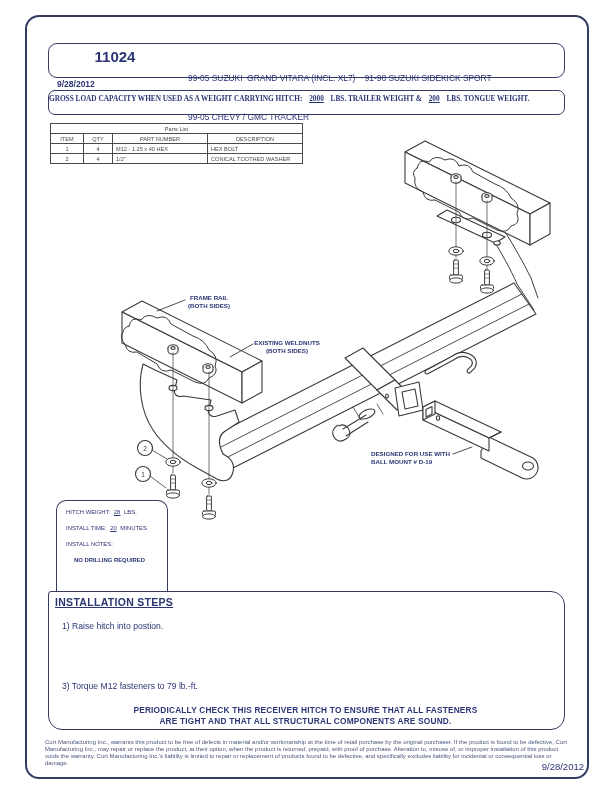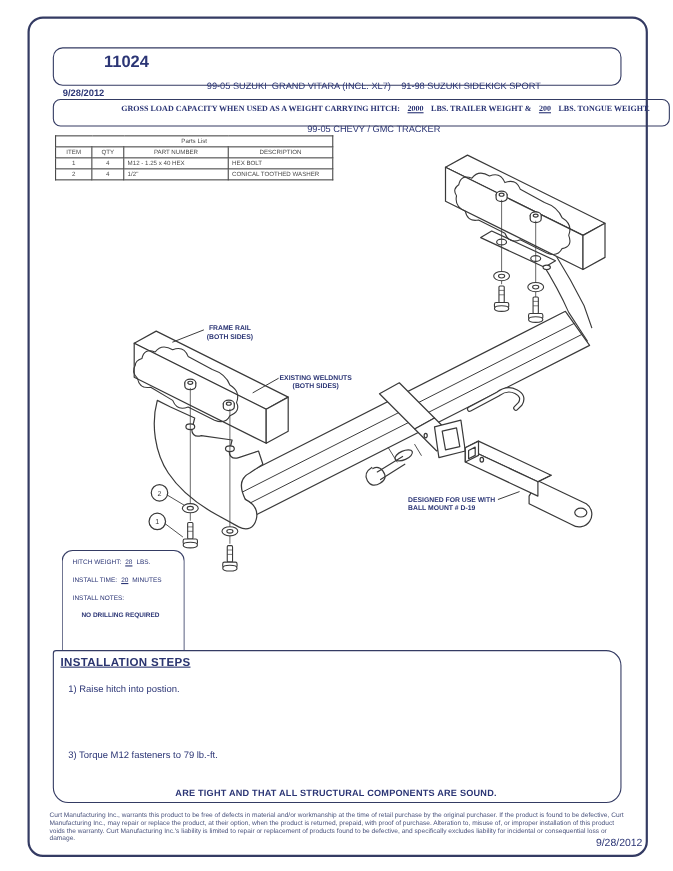--- a/index.html
+++ b/index.html
@@ -3,25 +3,25 @@
 <meta charset="utf-8">
 <style>
   html,body{margin:0;padding:0;background:#888;}
   .page{position:relative;width:612px;height:792px;background:#ffffff;margin:0 auto;
         font-family:"Liberation Sans",sans-serif;color:#2b3575;overflow:hidden;}
   .abs{position:absolute;}
   .outer-border{left:25px;top:15px;width:560px;height:760px;border:2px solid #343b63;border-radius:14px;}
   
   .header-box{left:48px;top:43px;width:515px;height:33px;border:1.6px solid #343b63;border-radius:9px;}
   .part-number{left:60px;top:48px;width:110px;text-align:center;font-size:15px;font-weight:bold;color:#2b3575;}
-  .vehicles{left:188px;top:46px;font-size:8.4px;line-height:13px;color:#2b3575;white-space:pre;text-align:center;}
+  .vehicles{left:188px;top:46px;font-size:8.4px;line-height:13px;color:#2b3575;white-space:pre;}
   .header-date{left:57px;top:79px;font-size:8.5px;font-weight:bold;}
   
   .capacity-box{left:48px;top:90px;width:515px;height:23px;border:1.6px solid #343b63;border-radius:7px;
-                text-align:center;padding-left:44px;}
+                }
   .capacity-line1{margin-top:2.5px;font-family:"Liberation Serif",serif;font-weight:bold;font-size:7.3px;color:#2b3575;}
   .capacity-line1 .uval{text-decoration:underline;padding:0 3px;margin:0 2px;}
   .capacity-line2{font-size:8.8px;font-weight:bold;letter-spacing:.3px;color:#2b3575;margin-top:1px;}
   
   .parts-table{left:50px;top:123px;border-collapse:collapse;font-size:5.6px;color:#4a4a4a;}
   .parts-table td,.parts-table th{border:0.9px solid #4a4a4a;padding:1px 3px;font-weight:normal;height:7px;}
   .parts-table .tl{text-align:center;}
   .col-item{width:26px;text-align:center;}
   .col-qty{width:22px;text-align:center;}
   .col-pn{width:88px;}
@@ -283,18 +283,19 @@
       <span>MINUTES</span>
     </div>
     <div class="row" style="top:40px;">INSTALL NOTES:</div>
     <div class="row bold" style="top:56px;left:17px;">NO DRILLING REQUIRED</div>
   </div>
 
   <div class="abs steps-box"></div>
   <div class="abs steps-title">INSTALLATION STEPS</div>
   <div class="abs step" style="top:621px;">1) Raise hitch into postion.</div>
   <div class="abs step" style="top:681px;">3) Torque M12 fasteners to 79 lb.-ft.</div>
+  <div class="abs periodic" style="top:705px;">PERIODICALLY CHECK THIS RECEIVER HITCH TO ENSURE THAT ALL FASTENERS</div>
   <div class="abs periodic" style="top:716px;">ARE TIGHT AND THAT ALL STRUCTURAL COMPONENTS ARE SOUND.</div>
 
   <div class="abs warranty">Curt Manufacturing Inc., warrants this product to be free of defects in material and/or workmanship at the time of retail purchase by the original purchaser.  If the product is found to be defective, Curt Manufacturing Inc., may repair or replace the product, at their option, when the product is returned, prepaid, with proof of purchase.  Alteration to, misuse of, or improper installation of this product voids the warranty.  Curt Manufacturing Inc.'s liability is limited to repair or replacement of products found to be defective, and specifically excludes liability for incidental or consequential loss or damage.</div>
   <div class="abs footer-date">9/28/2012</div>
 
 </div>
 
 </body></html>

